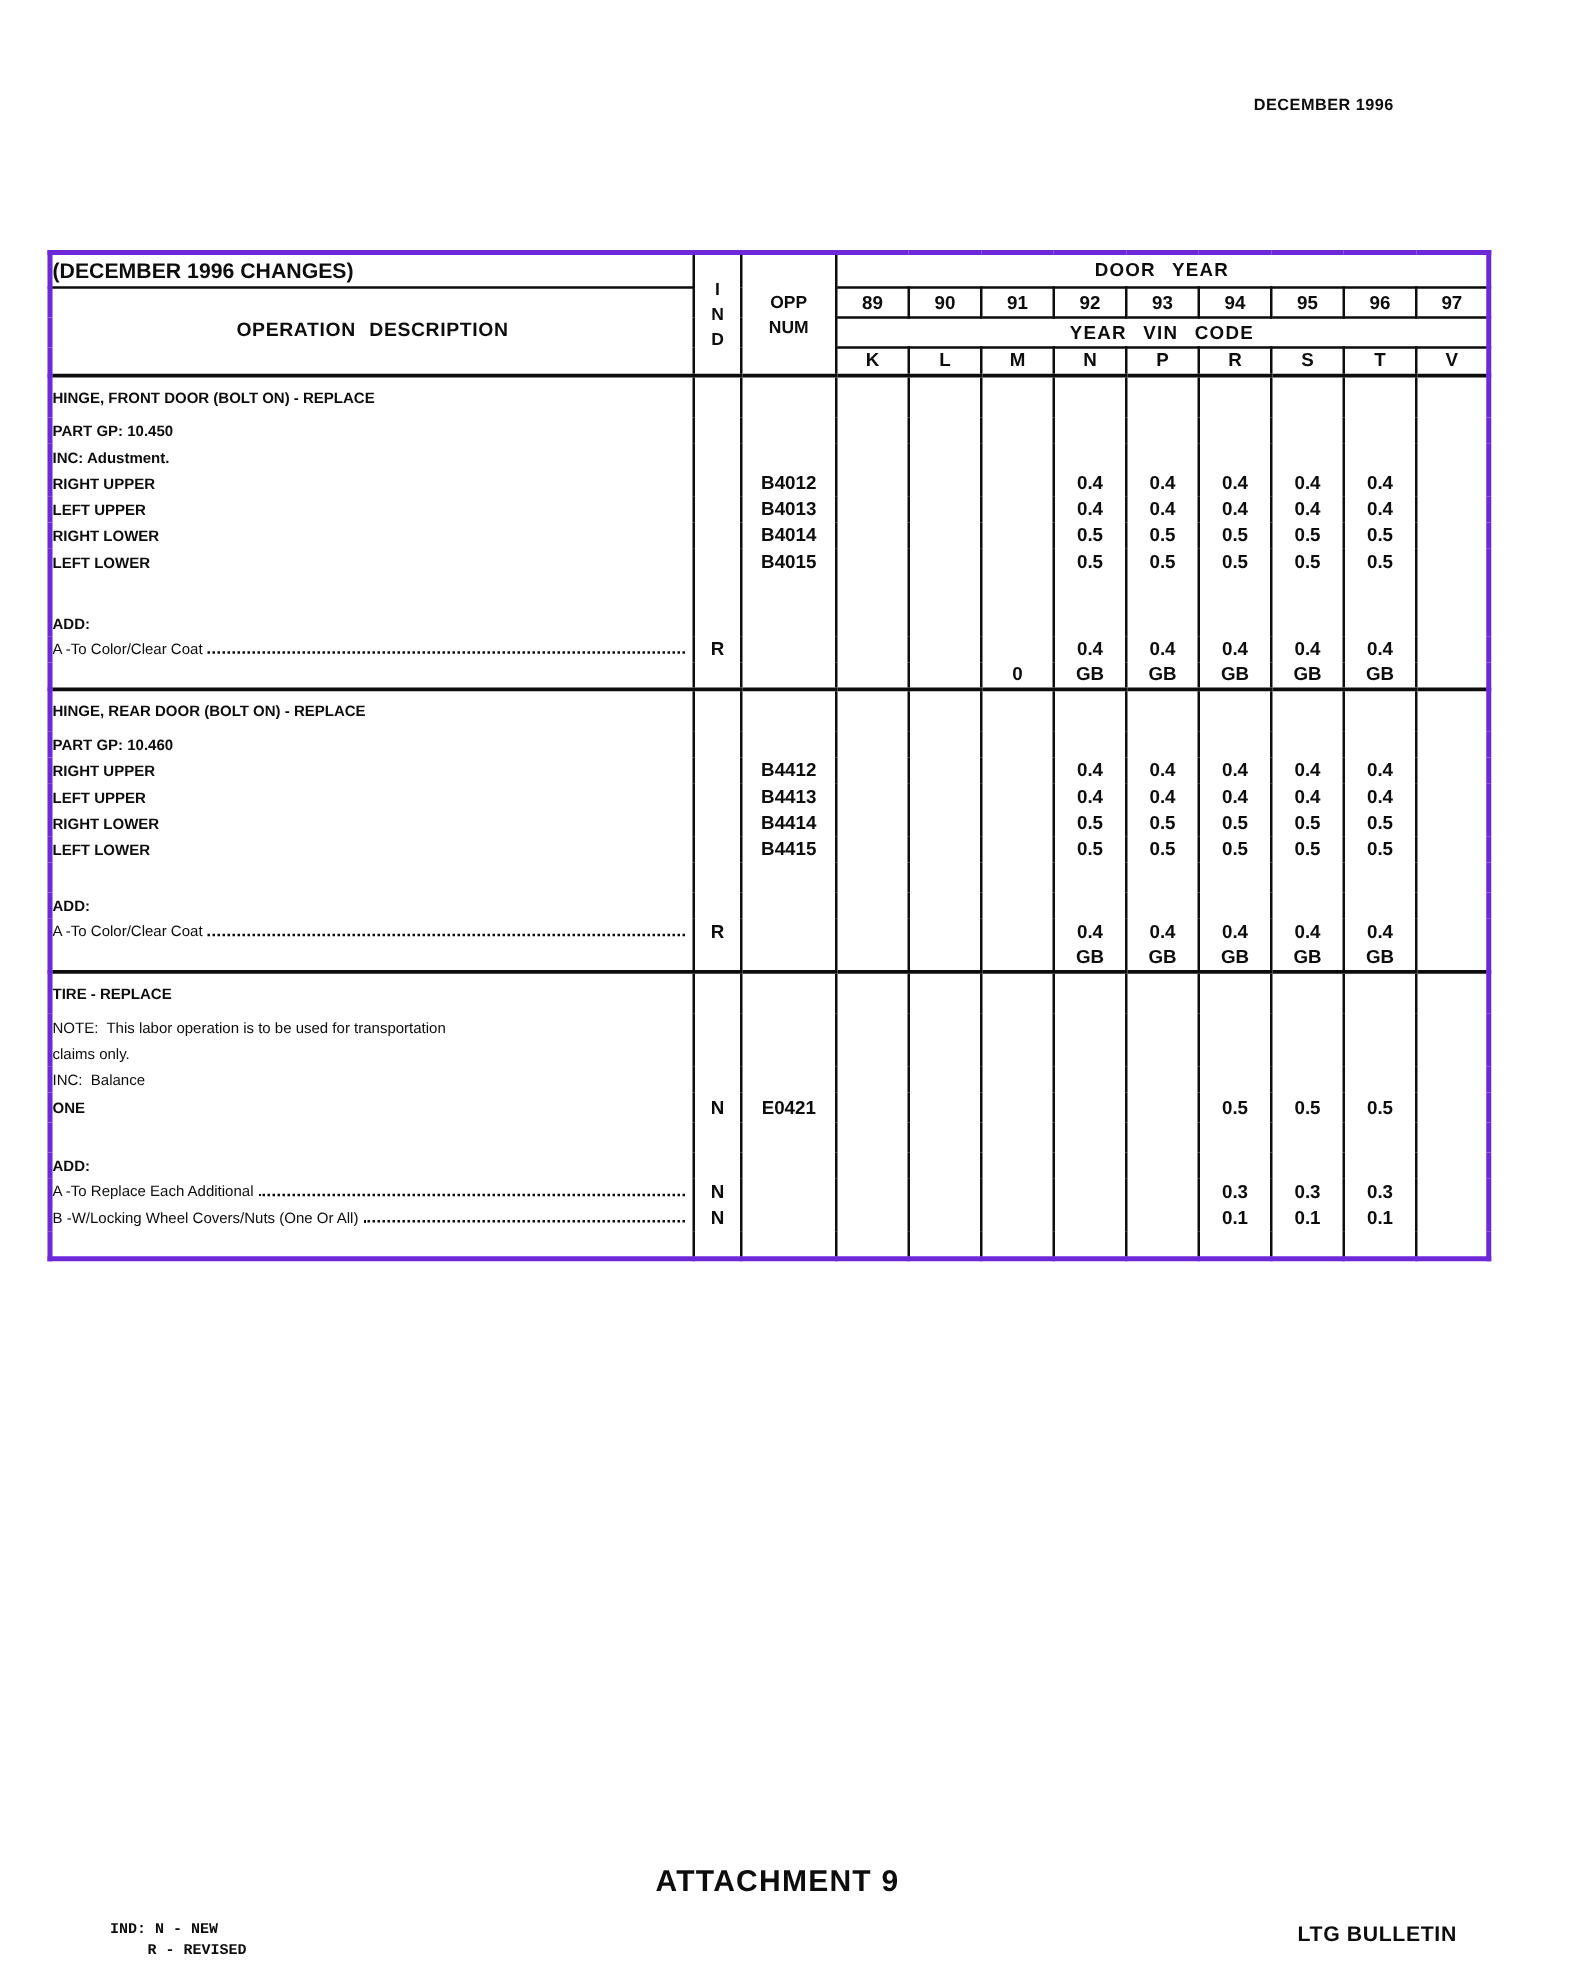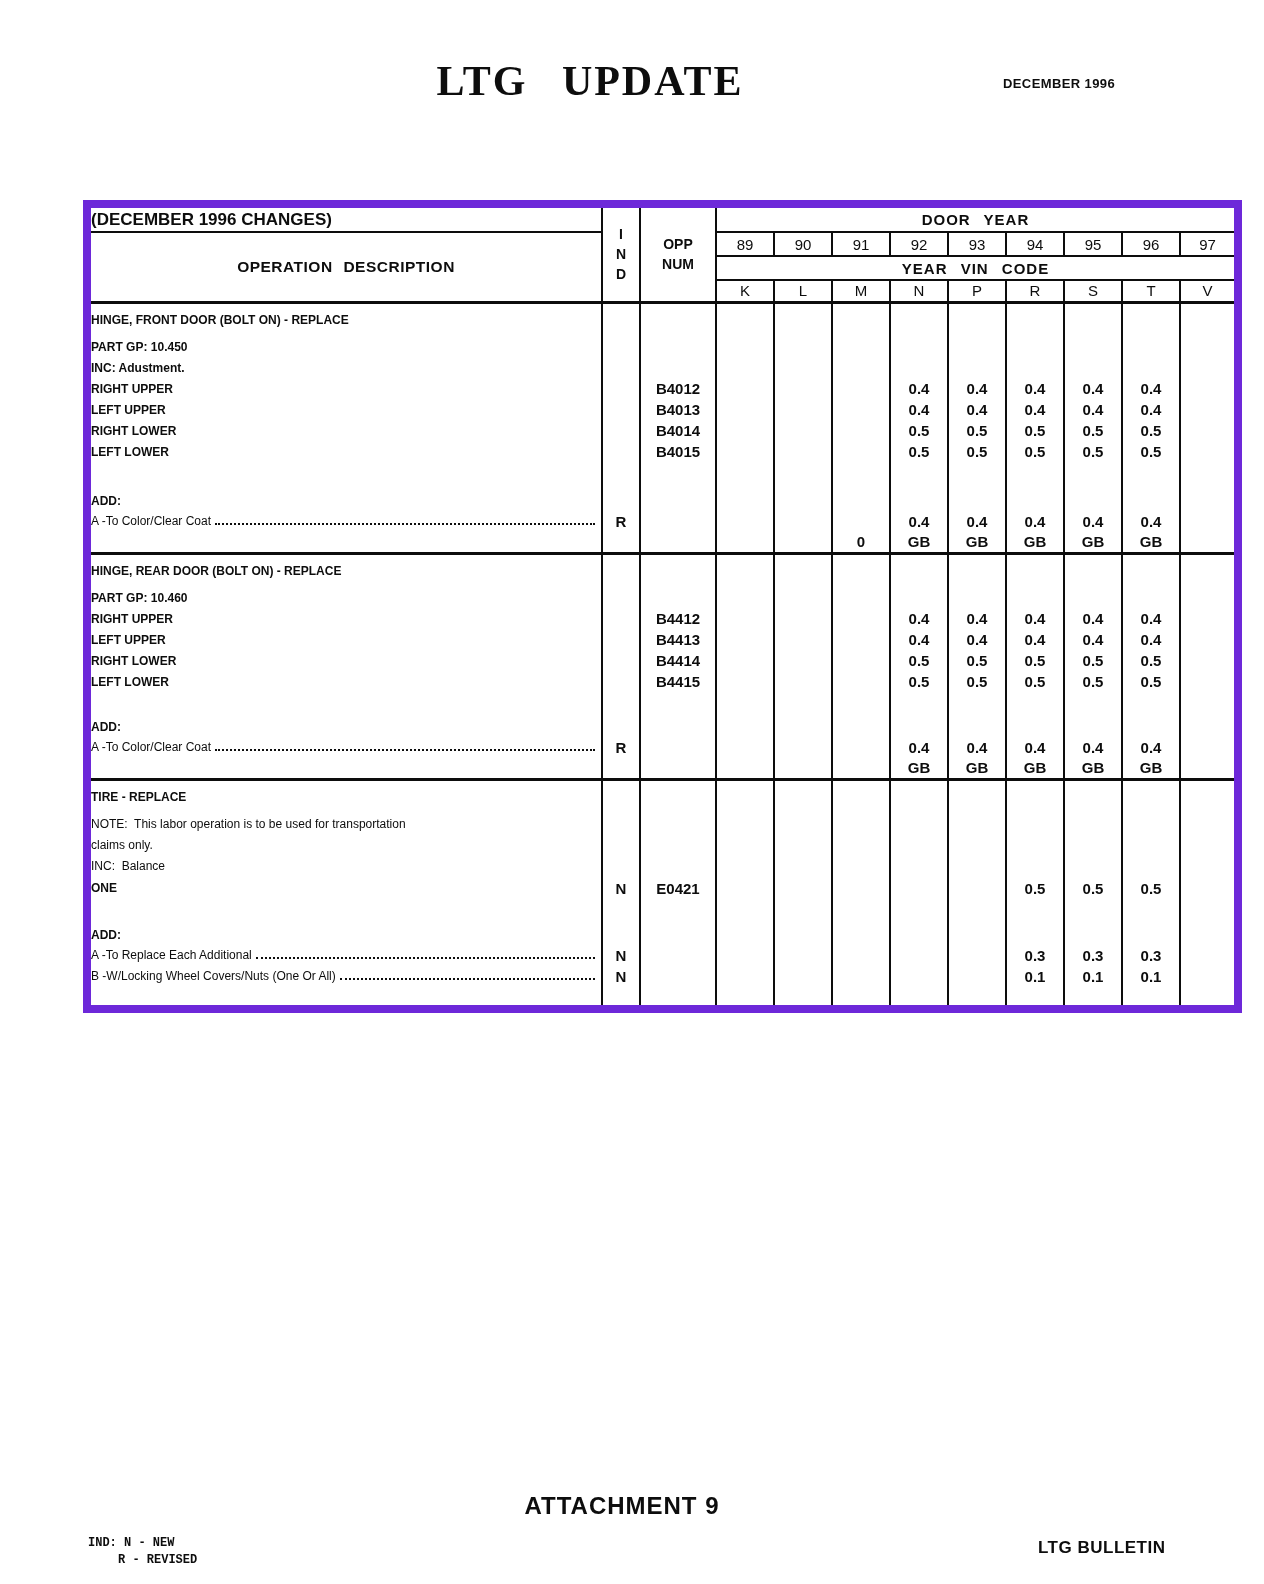--- a/index.html
+++ b/index.html
@@ -9,32 +9,32 @@
   }
   
   .page-title{position:absolute;top:58px;left:0;width:1180px;text-align:center;
     font-family:"Liberation Serif",serif;font-weight:bold;}
   .title-line1{font-size:42px;letter-spacing:2px;word-spacing:22px;line-height:46px;}
   .title-line2{font-size:41px;letter-spacing:1px;word-spacing:4px;line-height:44px;margin-top:5px;}
   .date-label{position:absolute;top:76px;left:1003px;font-size:13px;font-weight:bold;letter-spacing:.4px;}
 
   
   table.ltg{position:absolute;top:200px;left:38px;border-collapse:collapse;table-layout:fixed;
-    font-size:16px;color:#0d0d0d;border:8px solid #6d28d9;margin-left:45px;}
+    font-size:16px;color:#0d0d0d;border:4px solid #6d28d9;}
   table.ltg td{padding:0;vertical-align:middle;overflow:hidden;}
   thead td{border:2px solid #0d0d0d;}
   tbody td{border-left:2px solid #0d0d0d;border-right:2px solid #0d0d0d;border-top:0;border-bottom:0;}
   tbody tr:first-child td{border-top:3px solid #0d0d0d;}
 
   .changes-cell{font-weight:bold;font-size:17px;padding:2px 6px;}
   .opdesc-cell{font-weight:bold;text-align:center;font-size:15.5px;letter-spacing:.5px;word-spacing:6px;}
   .indhdr-cell{text-align:center;font-weight:bold;font-size:14px;line-height:20px;}
   .opphdr-cell{text-align:center;font-weight:bold;font-size:14px;line-height:20px;}
   .my-cell,.vincode-cell{text-align:center;font-weight:bold;font-size:15px;letter-spacing:1px;word-spacing:8px;}
-  .year-cell,.vin-cell{text-align:center;font-weight:normal;font-size:15px;}
+  .year-cell,.vin-cell{text-align:center;font-weight:bold;font-size:15px;}
 
   
   td.desc{white-space:pre;font-size:12px;}
   .dt-title{font-weight:bold;padding-left:4px;vertical-align:bottom;padding-bottom:2px;}
   .dt-sub{font-weight:bold;padding-left:22px;}
   .dt-note{font-weight:normal;padding-left:22px;}
   .dt-note2{font-weight:normal;padding-left:106px;}
   .dt-right{font-weight:bold;padding-right:3px;}
   .dt-add{font-weight:bold;padding-left:5px;}
   .dt-dotted{padding-left:24px;}
@@ -48,21 +48,20 @@
   .attachment{position:absolute;top:1492px;left:0;width:1244px;text-align:center;
     font-size:24px;font-weight:bold;letter-spacing:1px;}
   .legend{position:absolute;top:1535px;left:88px;font-size:12px;font-weight:bold;line-height:17px;font-family:Liberation Mono, monospace;}
   .legend .l2{padding-left:30px;}
   .bulletin{position:absolute;top:1538px;left:1038px;font-size:17px;font-weight:bold;letter-spacing:.5px;}
 </style>
 </head>
 <body>
 
 <div class="page-title">
-  <div class="title-line1">LTG  UPDATE</div>
 </div>
 <div class="date-label">DECEMBER 1996</div>
 
 <table class="ltg">
   <colgroup>
     <col style="width:515px">
     <col style="width:38px">
     <col style="width:76px">
     <col style="width:58px">
       <col style="width:58px">

